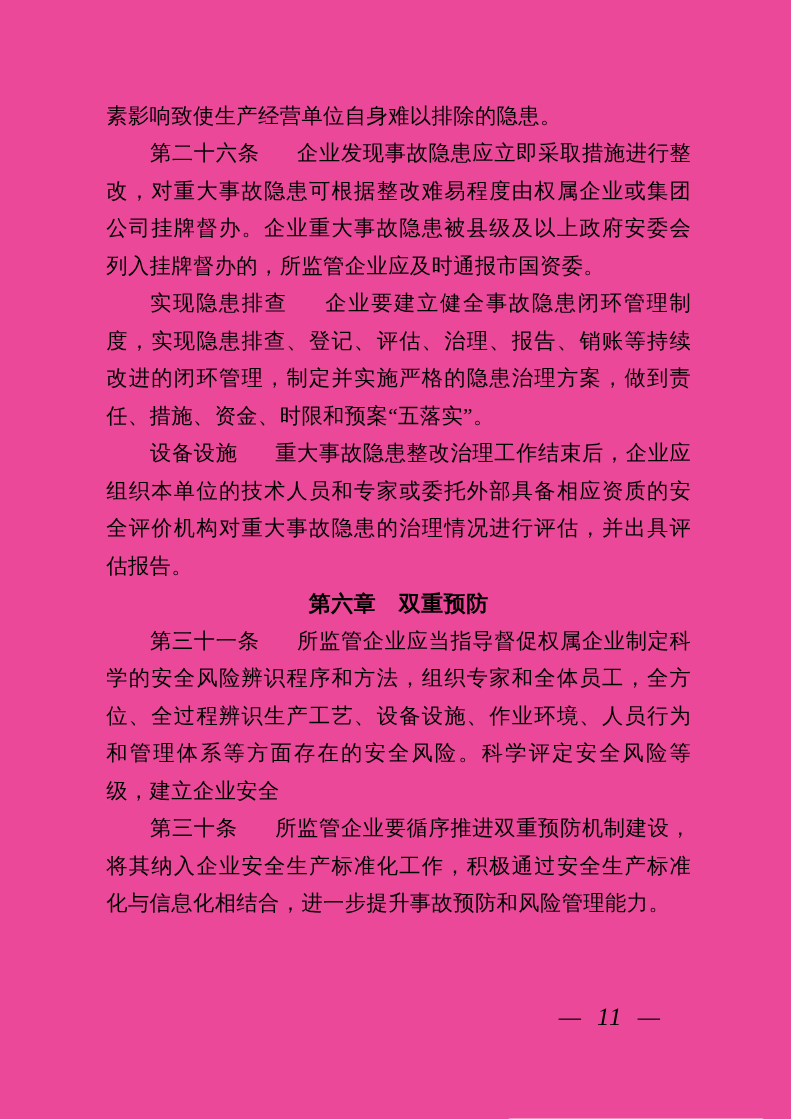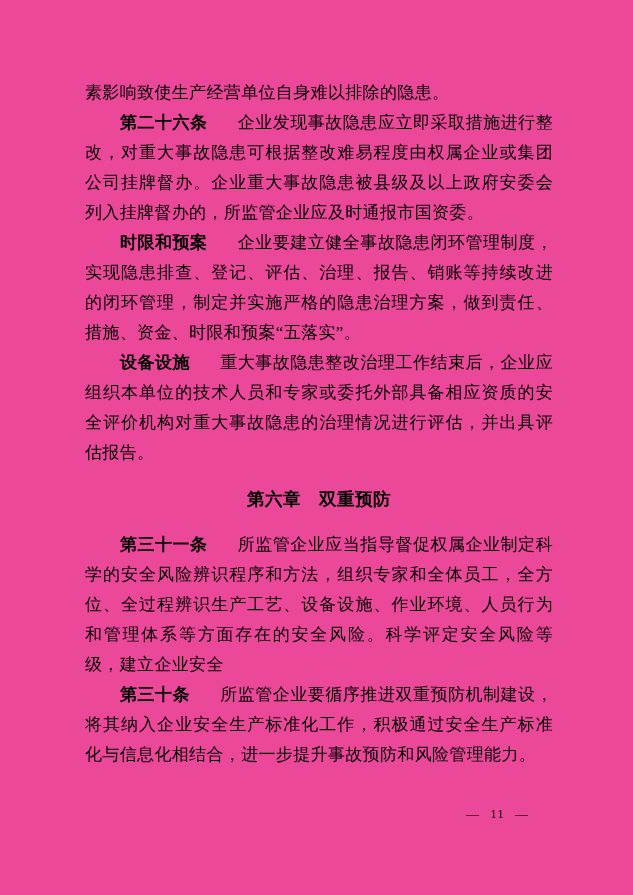--- a/index.html
+++ b/index.html
@@ -29,60 +29,61 @@
     letter-spacing: 0.35px;
     text-align: justify;
     text-justify: inter-ideograph;
     text-indent: 35px;
     color: #000000;
   }
   .par.no-indent {
     text-indent: 0;
   }
   .article-label {
-    font-weight: bold;
+    font-weight: normal;
     font-family: "Liberation Sans", "DejaVu Sans", sans-serif;
     margin-right: 30px;
   }
   .chapter-heading {
-    margin: 16px;
+    margin: 0;
     font-size: 17.5px;
     line-height: 30px;
     text-align: center;
     font-weight: bold;
     font-family: "Liberation Sans", "DejaVu Sans", sans-serif;
     letter-spacing: 0.5px;
     color: #000000;
   }
   .page-footer {
     position: absolute;
     top: 804px;
     right: 104px;
-    font-size: 13px;
+    font-size: 20px;
     line-height: 20px;
     letter-spacing: 1px;
     word-spacing: 6px;
     color: #000000;
     font-family: "Liberation Serif", "DejaVu Serif", serif;
+    font-style: italic;
   }
 </style>
 </head>
 <body>
 
 <div class="page">
   <div class="content">
 
     <p class="par no-indent">素影响致使生产经营单位自身难以排除的隐患。</p>
 
     <p class="par">
       <span class="article-label">第二十六条</span><span>企业发现事故隐患应立即采取措施进行整改，对重大事故隐患可根据整改难易程度由权属企业或集团公司挂牌督办。企业重大事故隐患被县级及以上政府安委会列入挂牌督办的，所监管企业应及时通报市国资委。</span>
     </p>
 
     <p class="par">
-      <span class="article-label">时限和预案</span><span>企业要建立健全事故隐患闭环管理制度，实现隐患排查、登记、评估、治理、报告、销账等持续改进的闭环管理，制定并实施严格的隐患治理方案，做到责任、措施、资金、时限和预案“五落实”。</span>
+      <span class="article-label">实现隐患排查</span><span>企业要建立健全事故隐患闭环管理制度，实现隐患排查、登记、评估、治理、报告、销账等持续改进的闭环管理，制定并实施严格的隐患治理方案，做到责任、措施、资金、时限和预案“五落实”。</span>
     </p>
 
     <p class="par">
       <span class="article-label">设备设施</span><span>重大事故隐患整改治理工作结束后，企业应组织本单位的技术人员和专家或委托外部具备相应资质的安全评价机构对重大事故隐患的治理情况进行评估，并出具评估报告。</span>
     </p>
 
     <h2 class="chapter-heading">第六章　双重预防</h2>
 
 
     <p class="par">

